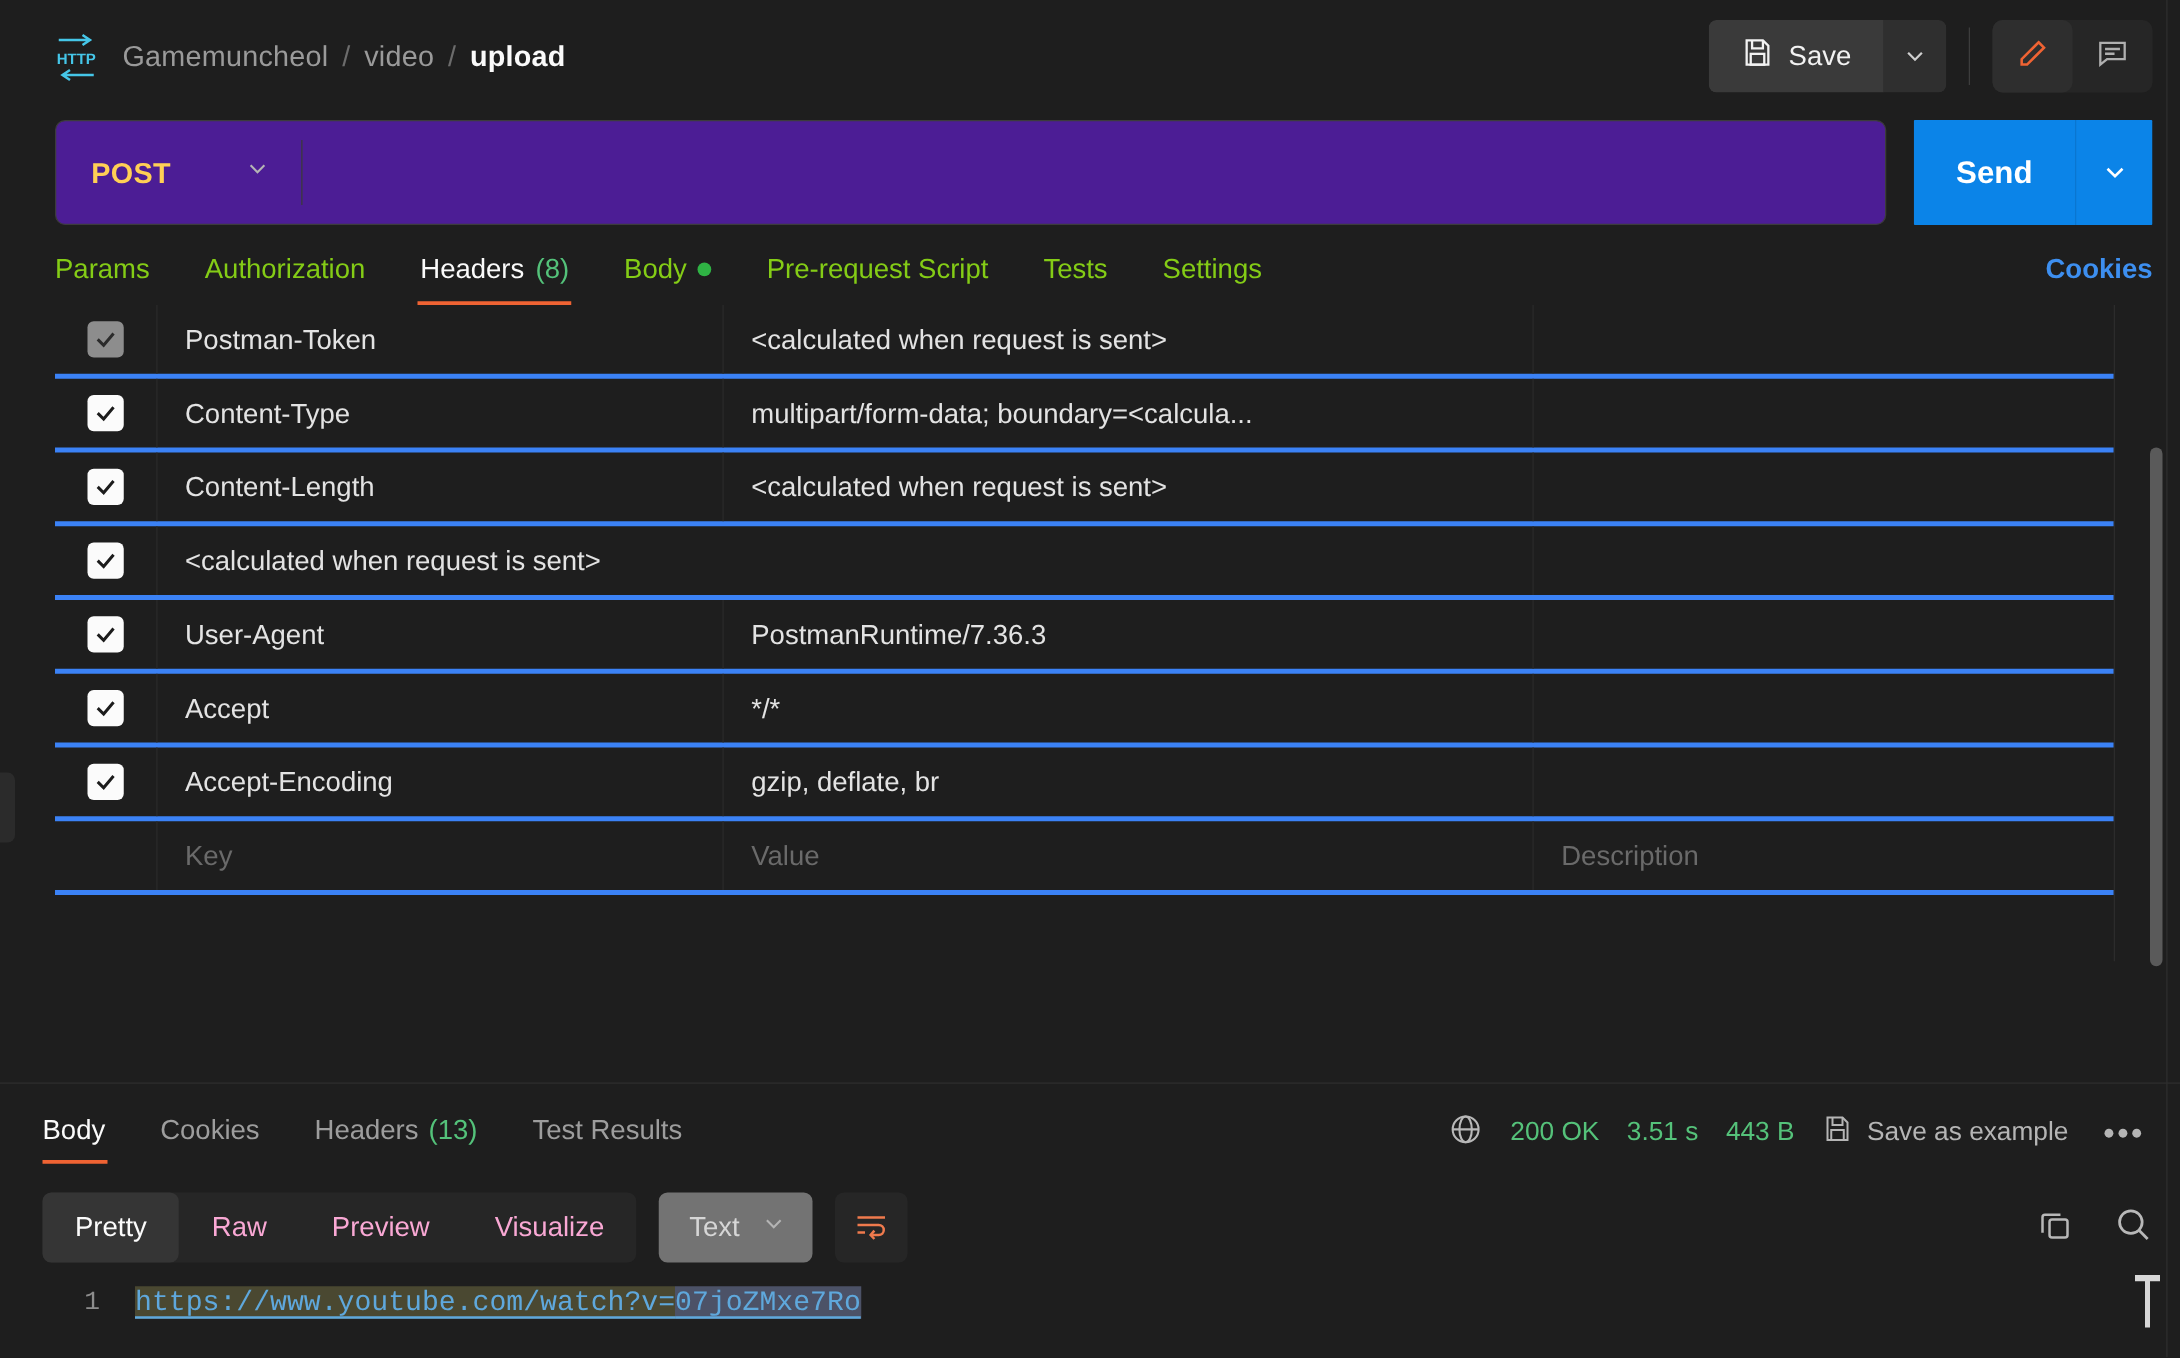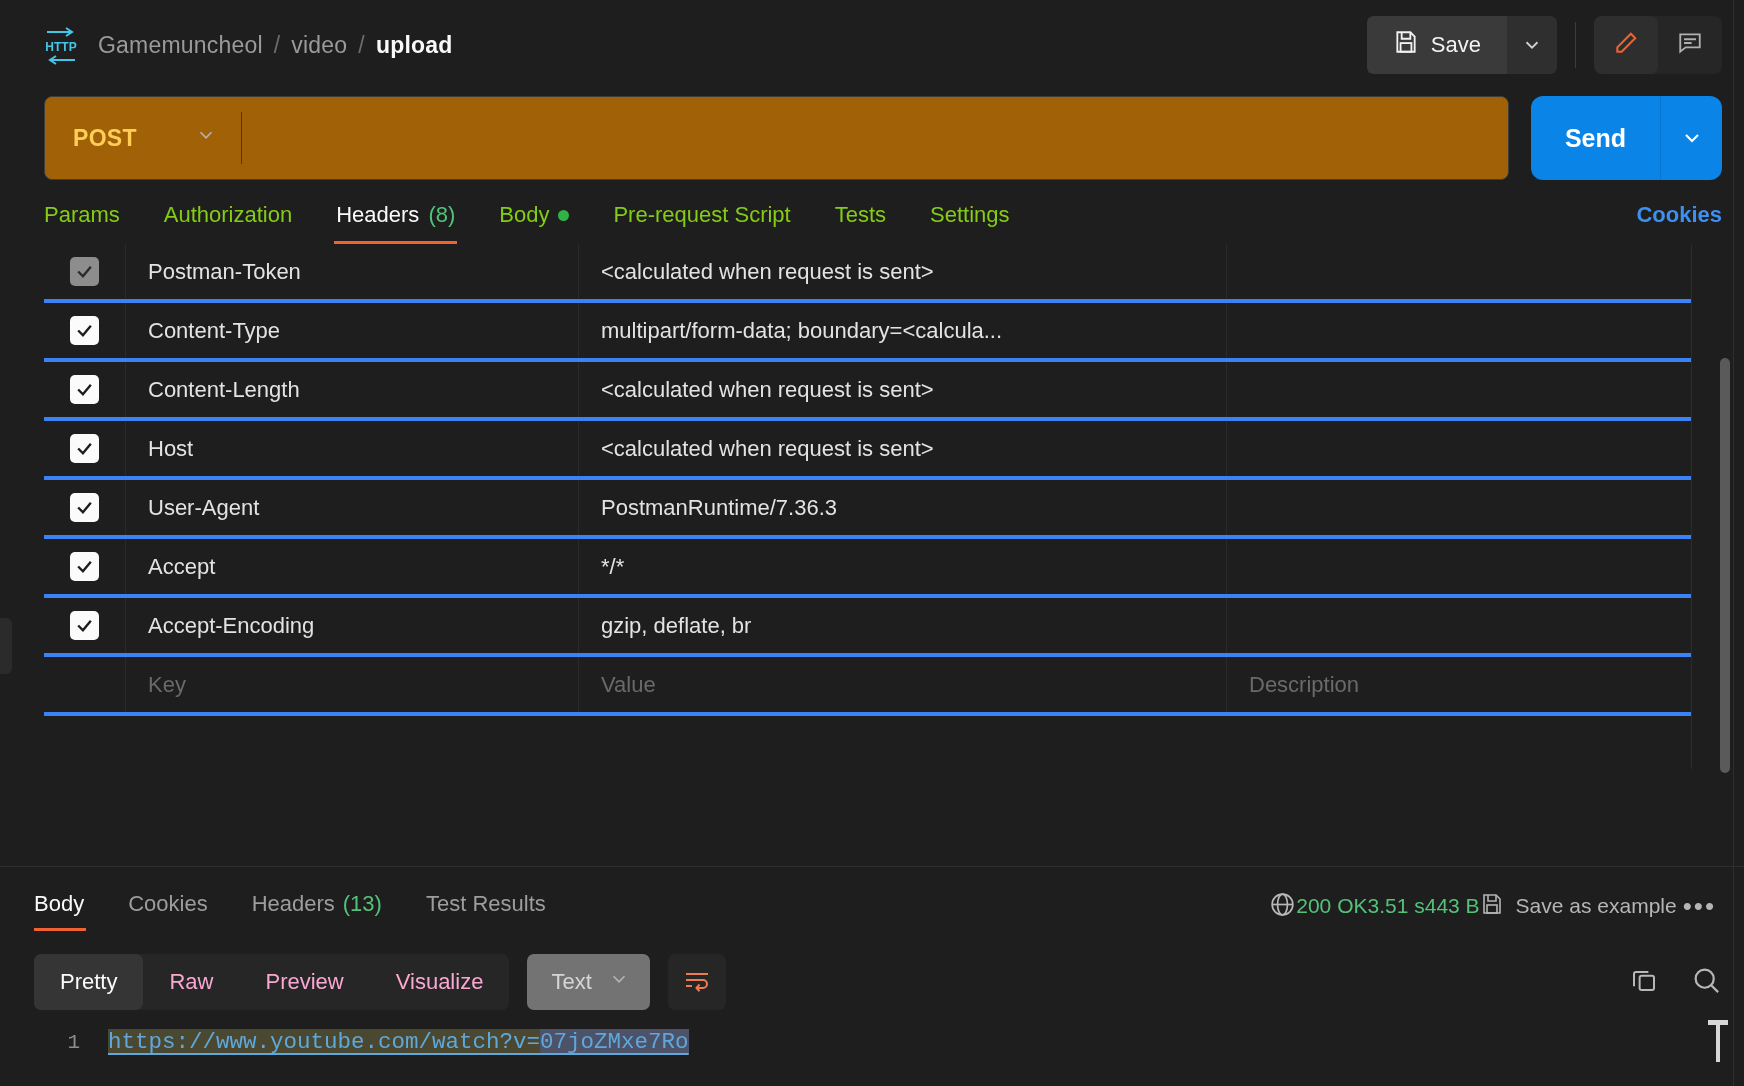--- a/index.html
+++ b/index.html
@@ -42,36 +42,36 @@
   .icon-btn {
     width: 64px; height: 58px; display: flex; align-items: center; justify-content: center;
     cursor: pointer; border-radius: 8px;
   }
   .icon-btn.active-pencil { background: #2e2e2e; }
 
   
   .urlrow { display: flex; align-items: center; padding: 0 22px 0 44px; height: 96px; }
   .url-box {
     flex: 1; display: flex; align-items: center; height: 84px;
-    border: 1px solid #3c3c3c; border-radius: 8px; background: #a16207;
+    border: 1px solid #3c3c3c; border-radius: 8px; background: #4c1d95;
   }
   .method {
     display: flex; align-items: center; gap: 10px;
     padding: 0 24px 0 28px; height: 100%;
     color: #ffcf55; font-weight: 700; font-size: 23px; letter-spacing: .3px;
     cursor: pointer; min-width: 196px;
   }
   .method .caret { margin-left: auto; }
   .method-div { width: 1px; height: 52px; background: #3a3a3a; }
   .url-input {
     flex: 1; border: none; outline: none; background: transparent;
     color: #ededed; font-size: 23px; padding: 0 24px;
     font-family: "Liberation Sans", sans-serif;
   }
-  .send-group { display: flex; margin-left: 22px; border-radius: 12px; overflow: hidden; }
+  .send-group { display: flex; margin-left: 22px; border-radius: 1px; overflow: hidden; }
   .send-btn {
     background: #0b84e8; color: #fff; border: none; cursor: pointer;
     font-size: 25px; font-weight: 700; padding: 0 34px; height: 84px;
   }
   .send-caret {
     background: #0b84e8; width: 62px; height: 84px; cursor: pointer;
     display: flex; align-items: center; justify-content: center;
     border-left: 1px solid #0a76d0;
   }
 
@@ -158,21 +158,21 @@
     font-size: 22px; color: #9d9d9d; padding: 0 22px 14px 22px;
     cursor: pointer; position: relative; display: flex; align-items: center; gap: 8px;
   }
   .restab:first-child { padding-left: 0; }
   .restab.active { color: #fafafa; }
   .restab.active::after {
     content: ""; position: absolute; left: 0; right: 20px; bottom: 0;
     height: 3px; background: #ef6333;
   }
   .restab .count { color: #54c27a; }
-  .status-bar { margin-left: auto; display: flex; align-items: center; padding-bottom: 10px; }
+  .status-bar { margin-left: auto; display: flex; align-items: center; gap: 22px; padding-bottom: 10px; }
   .status-ok { color: #55c27a; font-size: 21px; }
   .save-example { display: flex; align-items: center; gap: 12px; color: #b5b5b5; font-size: 21px; cursor: pointer; }
   .dots { color: #b5b5b5; font-size: 26px; letter-spacing: 2px; cursor: pointer; padding: 0 6px; }
 
   
   .bodybar { position: absolute; left: 34px; right: 22px; top: 952px; display: flex; align-items: center; height: 60px; }
   .segmented { display: flex; align-items: center; background: #262626; border-radius: 7px; height: 56px; }
   .seg {
     font-size: 22px; color: #f9a8d4; padding: 0 26px; height: 56px;
     display: flex; align-items: center; cursor: pointer; border-radius: 7px;
@@ -371,21 +371,20 @@
   </div>
 
   <div class="hrow">
     <div class="c-check">
       <div class="chk">
         <svg width="19" height="19" viewBox="0 0 24 24" fill="none" stroke="#1c1c1c" stroke-width="3">
             <path d="M4 12l6 6 10-12"></path>
           </svg>
       </div>
     </div>
-    <div class="c-key">Host</div>
     <div class="c-val">
       <span class="c-info"></span>
       <span>&lt;calculated when request is sent&gt;</span>
     </div>
     <div class="c-desc"></div>
   </div>
 
   <div class="hrow">
     <div class="c-check">
       <div class="chk">

